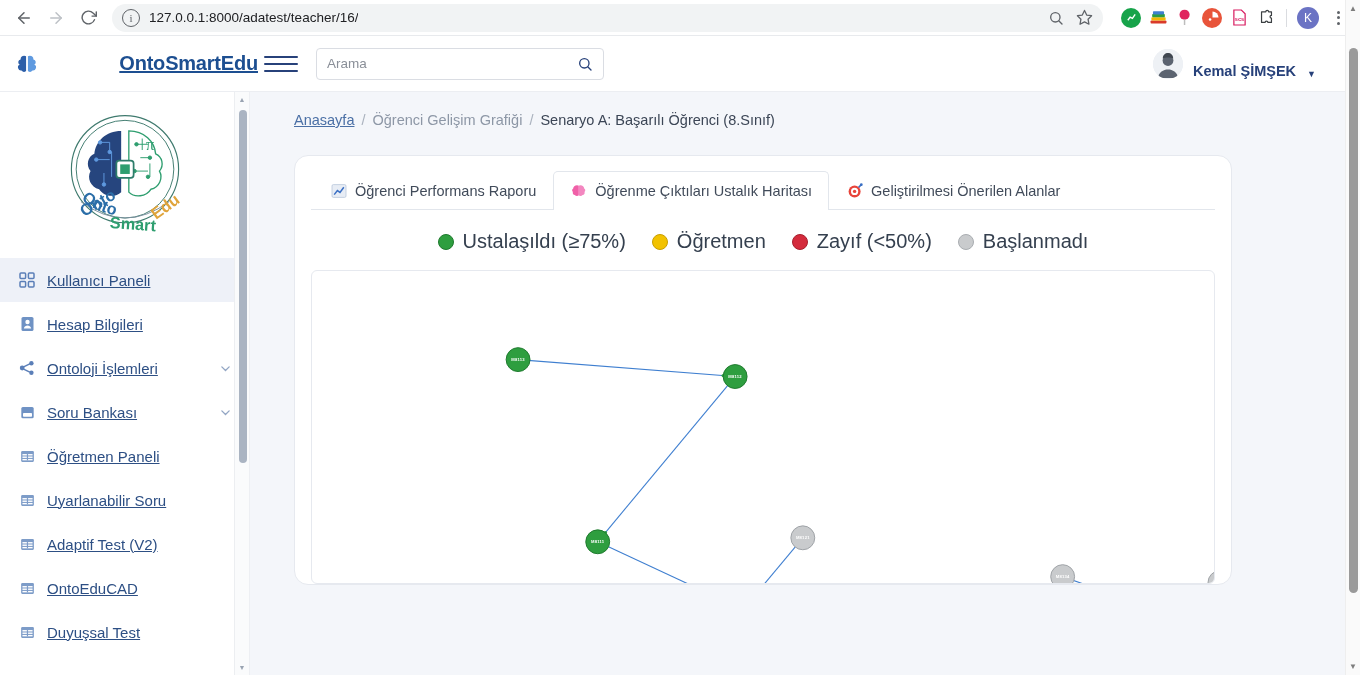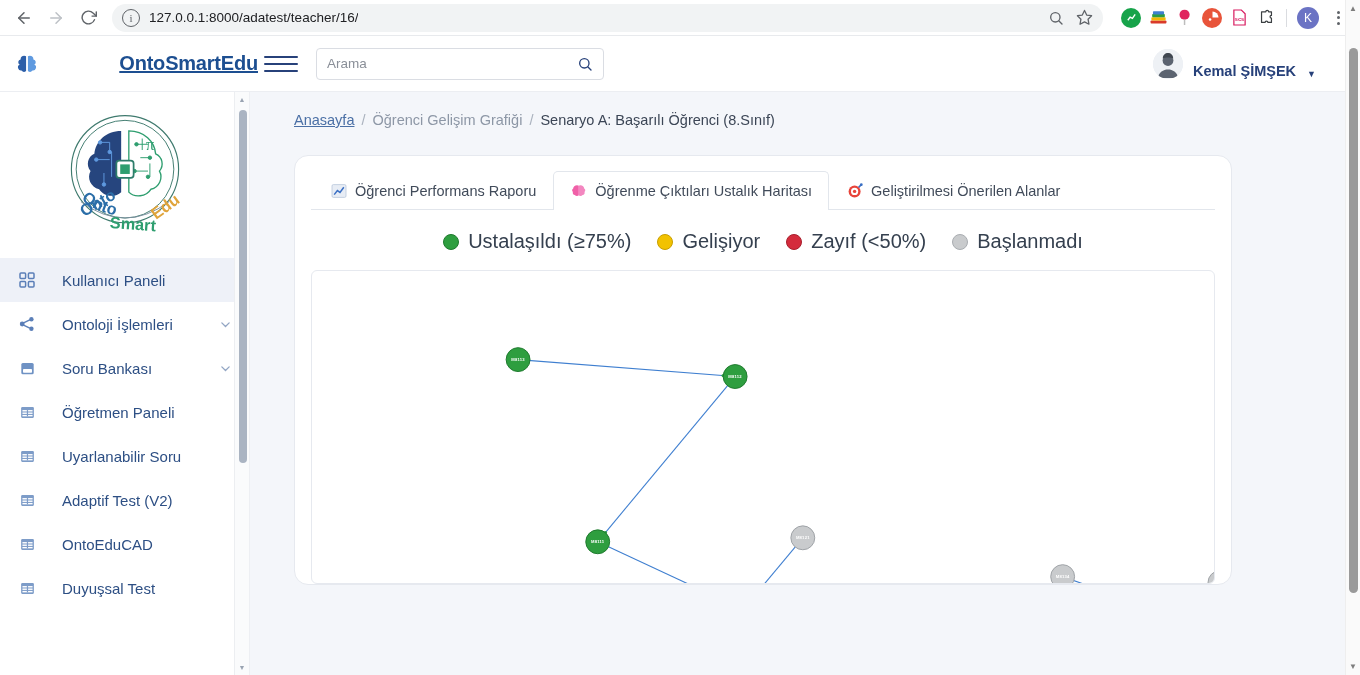--- a/index.html
+++ b/index.html
@@ -53,22 +53,22 @@
     display:flex;align-items:flex-end;justify-content:center; }
   .user-name{ font-size:14.5px; color:#27417a; font-weight:600; }
   .caret{ color:#27417a; font-size:9px; margin-left:1px; }
 
   
   .body-split{ display:flex; height:583px; }
   .sidebar{ width:250px; background:#fff; position:relative; border-right:1px solid #edeff3;
     overflow:hidden; flex:none; }
   .sb-inner{ width:250px; }
   .sb-logo{ display:flex; justify-content:center; padding:14px 0 18px; }
-  .nav-item{ display:flex; align-items:center; gap:26px; height:44px; padding:0 18px;
-    color:#2d4f84; font-size:15px; cursor:pointer; }
+  .nav-item{ display:flex; align-items:center; gap:11px; height:44px; padding:0 18px;
+    color:#2d4f84; font-size:15px; cursor:pointer;text-decoration:underline; }
   .nav-item.active{ background:#eef1f8; }
   .nav-item .ni-ico{ width:18px;height:18px;display:flex;align-items:center;justify-content:center;
     color:#5b7fb8; flex:none; }
   .nav-item .ni-label{ font-weight:500; }
   .nav-item .ni-chev{ margin-left:auto; color:#93a6c4; display:flex; }
 
   
   .sb-scroll{ position:absolute; right:0; top:0; width:15px; height:100%; background:#fafbfc;
     border-left:1px solid #eceef1; }
   .sb-scroll .arw{ height:15px; display:flex; align-items:center; justify-content:center;
@@ -291,20 +291,30 @@
             <svg width="16" height="16" viewBox="0 0 16 16" fill="none" stroke="currentColor" stroke-width="1.5">
                 <rect x="1" y="1" width="5.6" height="5.6" rx="1"></rect>
                 <rect x="9.4" y="1" width="5.6" height="5.6" rx="1"></rect>
                 <rect x="1" y="9.4" width="5.6" height="5.6" rx="1"></rect>
                 <rect x="9.4" y="9.4" width="5.6" height="5.6" rx="1"></rect>
               </svg>
           </span>
           <span class="ni-label">Kullanıcı Paneli</span>
         </div>
 
+        <div class="nav-item">
+          <span class="ni-ico">
+            <svg width="15" height="16" viewBox="0 0 15 16">
+                <rect x="1.5" y="1" width="12" height="14" rx="1.6" fill="#6f92c4"></rect>
+                <circle cx="7.5" cy="6" r="2.2" fill="#fff"></circle>
+                <path d="M3.8 12.4c.6-2.2 2.1-3 3.7-3s3.1.8 3.7 3z" fill="#fff"></path>
+              </svg>
+          </span>
+          <span class="ni-label">Hesap Bilgileri</span>
+        </div>
 
         <div class="nav-item">
           <span class="ni-ico">
             <svg width="16" height="16" viewBox="0 0 16 16" fill="currentColor">
                 <circle cx="12.4" cy="3.2" r="2.2"></circle>
                 <circle cx="12.4" cy="12.8" r="2.2"></circle>
                 <circle cx="3.2" cy="8" r="2.4"></circle>
                 <path d="M4.6 6.9 10.8 3.9M4.6 9.1 10.8 12.1" stroke="currentColor" stroke-width="1.4"></path>
               </svg>
           </span>
@@ -450,21 +460,21 @@
             </div>
           </div>
 
           <div class="legend">
             <div class="lg">
               <span class="lg-dot" style="background:#2e9e3f;border:1px solid #1f7a2e;"></span>
               <span>Ustalaşıldı (≥75%)</span>
             </div>
             <div class="lg">
               <span class="lg-dot" style="background:#f2c200;border:1px solid #c99f00;"></span>
-              <span>Gelişiyor</span>
+              <span>Öğretmen</span>
             </div>
             <div class="lg">
               <span class="lg-dot" style="background:#d42b3c;border:1px solid #a81f2d;"></span>
               <span>Zayıf (&lt;50%)</span>
             </div>
             <div class="lg">
               <span class="lg-dot" style="background:#c9cbcd;border:1px solid #a9adb1;"></span>
               <span>Başlanmadı</span>
             </div>
           </div>

